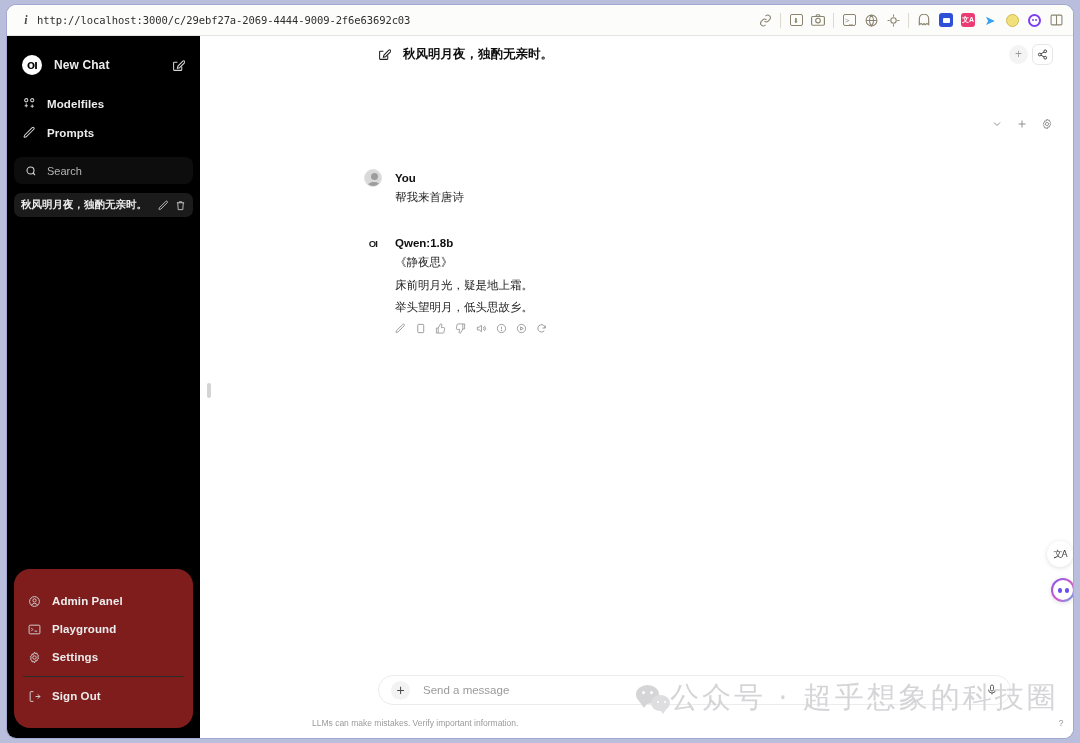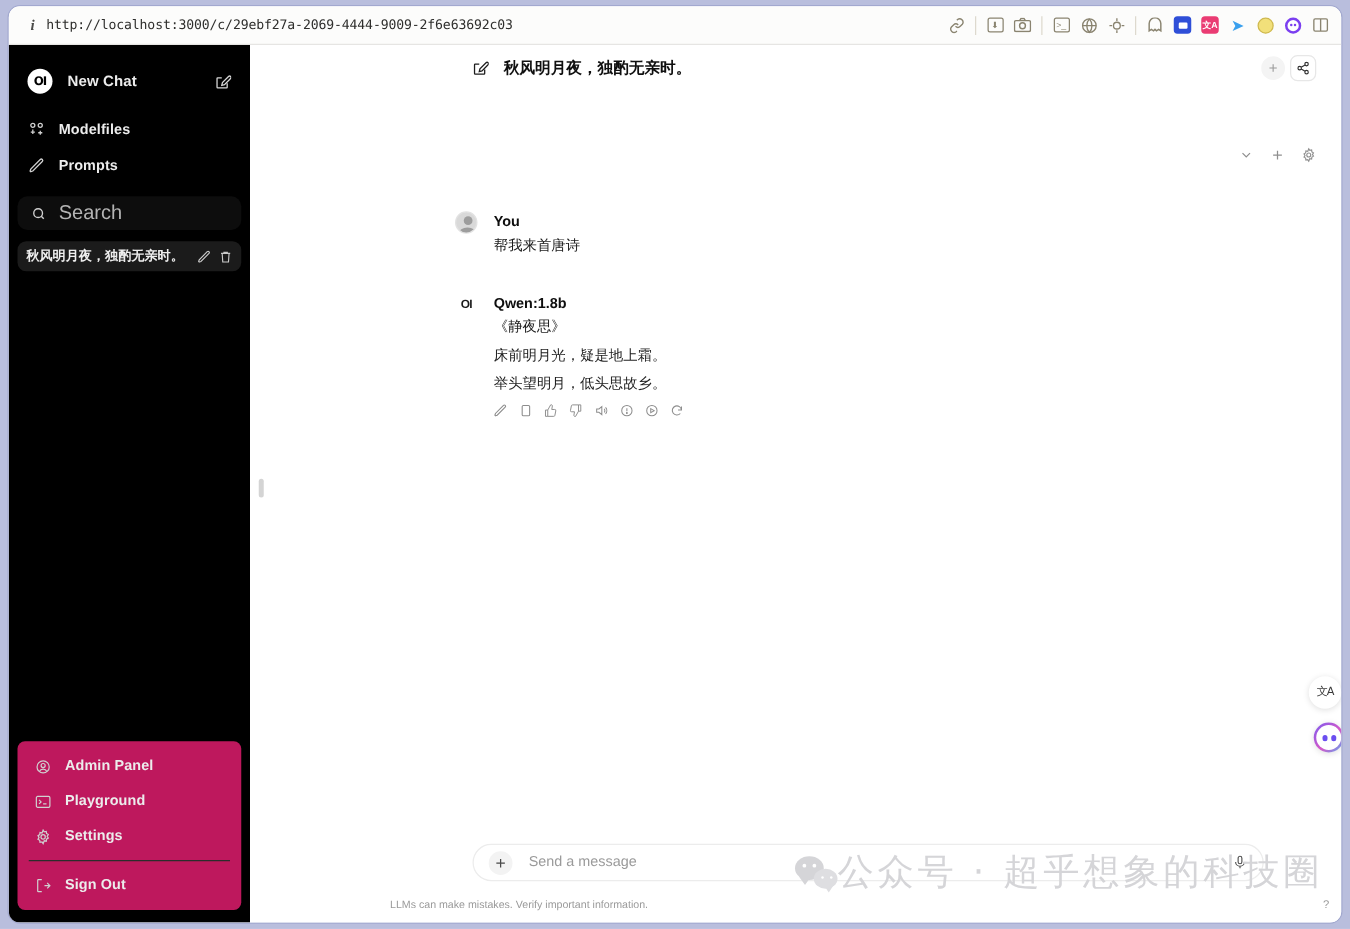--- a/index.html
+++ b/index.html
@@ -89,42 +89,42 @@
   .ico { width: 15px; display: flex; align-items: center; justify-content: center;
          color: #d0d0d0; flex: none; }
 
   .search {
     margin-top: 10px;
     height: 27px;
     background: #0d0d0d;
     border-radius: 8px;
     display: flex; align-items: center;
     padding: 0 9px;
-    color: #9b9b9b; font-size: 16px;
+    color: #9b9b9b; font-size: 11px;
   }
   .search .st { margin-left: 9px; color: #b4b4b4; }
 
   .hist {
     margin-top: 9px;
     height: 24px;
     background: #1b1b1b;
     border-radius: 7px;
     display: flex; align-items: center;
     padding: 0 7px;
     color: #ededed; font-size: 10.5px;
     gap: 6px;
   }
   .hist .ht { flex: 1; overflow: hidden; white-space: nowrap; font-weight: 600;}
   .hist .hi { color: #c9c9c9; display:flex; }
 
   .sb-bottom { margin-top: auto; padding-bottom: 10px; }
   .menu-card {
-    background: #be185d;
-    border-radius: 6px;
-    padding: 6px 0;
+    background: #7f1d1d;
+    border-radius: 16px;
+    padding: 18px 0;
   }
   .menu-card .sb-row { margin: 0 5px; height: 28px; font-size: 11.5px;}
   .divider { height: 1px; background: #2c2c2c; margin: 5px 9px; }
   .user {
     display: flex; align-items: center;
     height: 34px; padding: 0 8px; margin-top: 6px;
     color: #f0f0f0; font-size: 11.5px;
   }
   .avatar-sm {
     width: 20px; height: 20px; border-radius: 50%;

